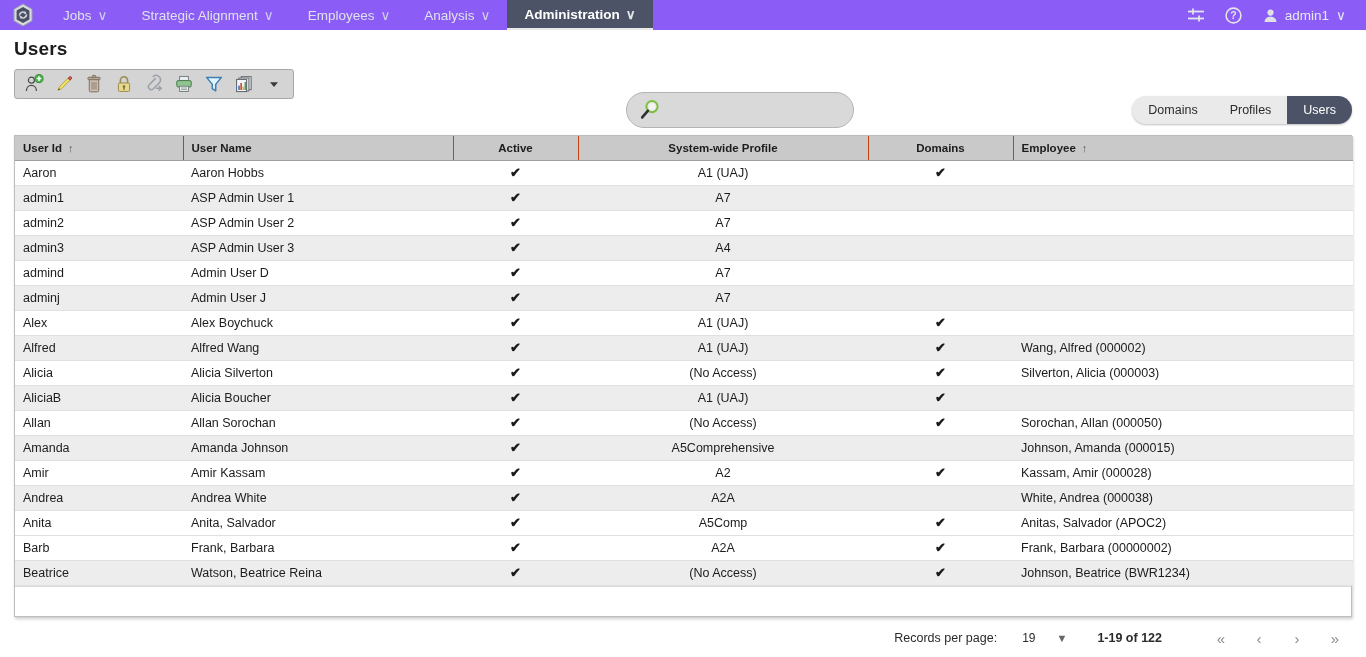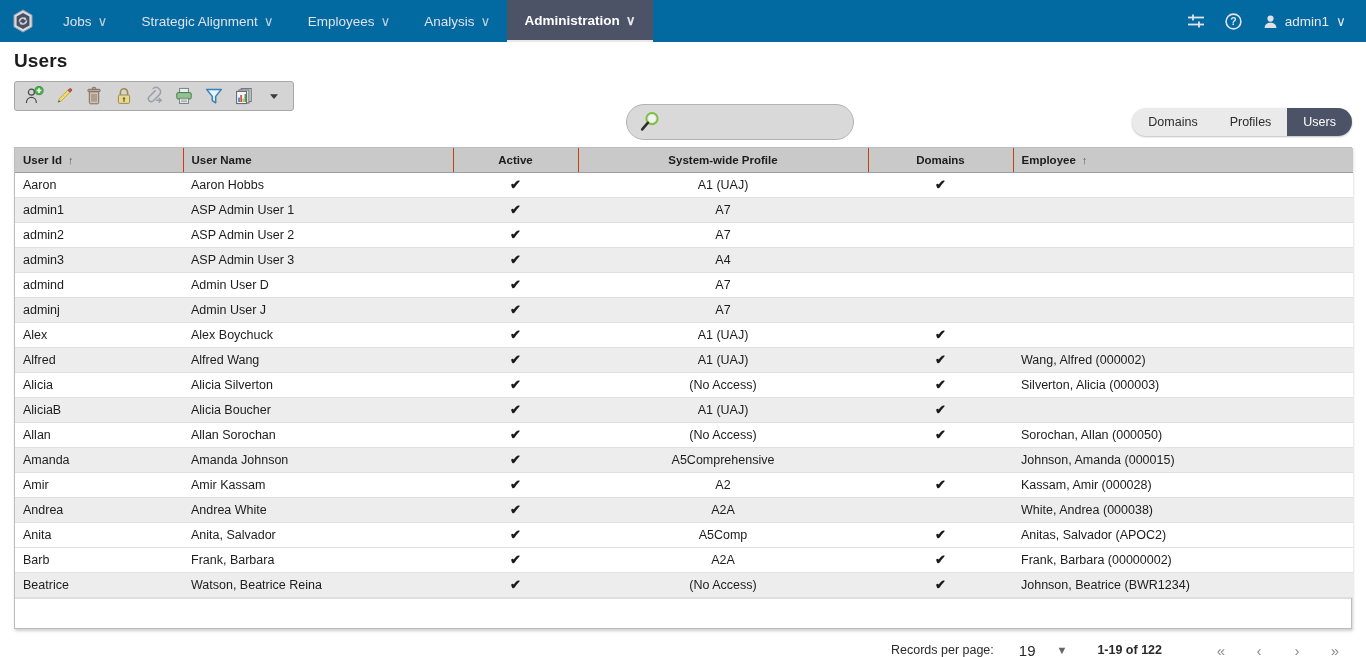--- a/index.html
+++ b/index.html
@@ -7,22 +7,22 @@
   html, body {
     margin: 0; padding: 0;
     width: 1366px; height: 657px;
     overflow: hidden;
     background: #d4d4d4;
     font-family: "Liberation Sans", sans-serif;
   }
 
   
   #topnav {
-    height: 42px;
-    background: #0369a1;
+    height: 30px;
+    background: #8b5cf6;
     display: flex;
     align-items: stretch;
     position: relative;
     z-index: 5;
     justify-content: flex-end;
   }
   #topnav .logo-wrap {
     width: 46px;
     display: flex; align-items: center; justify-content: center;
   }
@@ -186,21 +186,21 @@
 
   
   #pager {
     position: absolute;
     right: 20px; bottom: 8px;
     display: flex; align-items: center;
     font-size: 12.5px; color: #2a2a2a;
     gap: 16px;
   }
   #pager .lbl { margin-right: 9px; }
-  #pager .rpp-val { font-size: 15px; margin-right: 5px; }
+  #pager .rpp-val { font-size: 12px; margin-right: 5px; }
   #pager .rpp-caret { color: #666; margin-right: 14px; cursor: pointer; font-size: 11px; }
   #pager .range { margin-right: 32px; font-weight: bold; }
   .pg-btn {
     width: 22px; height: 22px;
     display: flex; align-items: center; justify-content: center;
     color: #8a8a8a; font-size: 15px; cursor: pointer;
   }
 </style>
 </head>
 <body>

